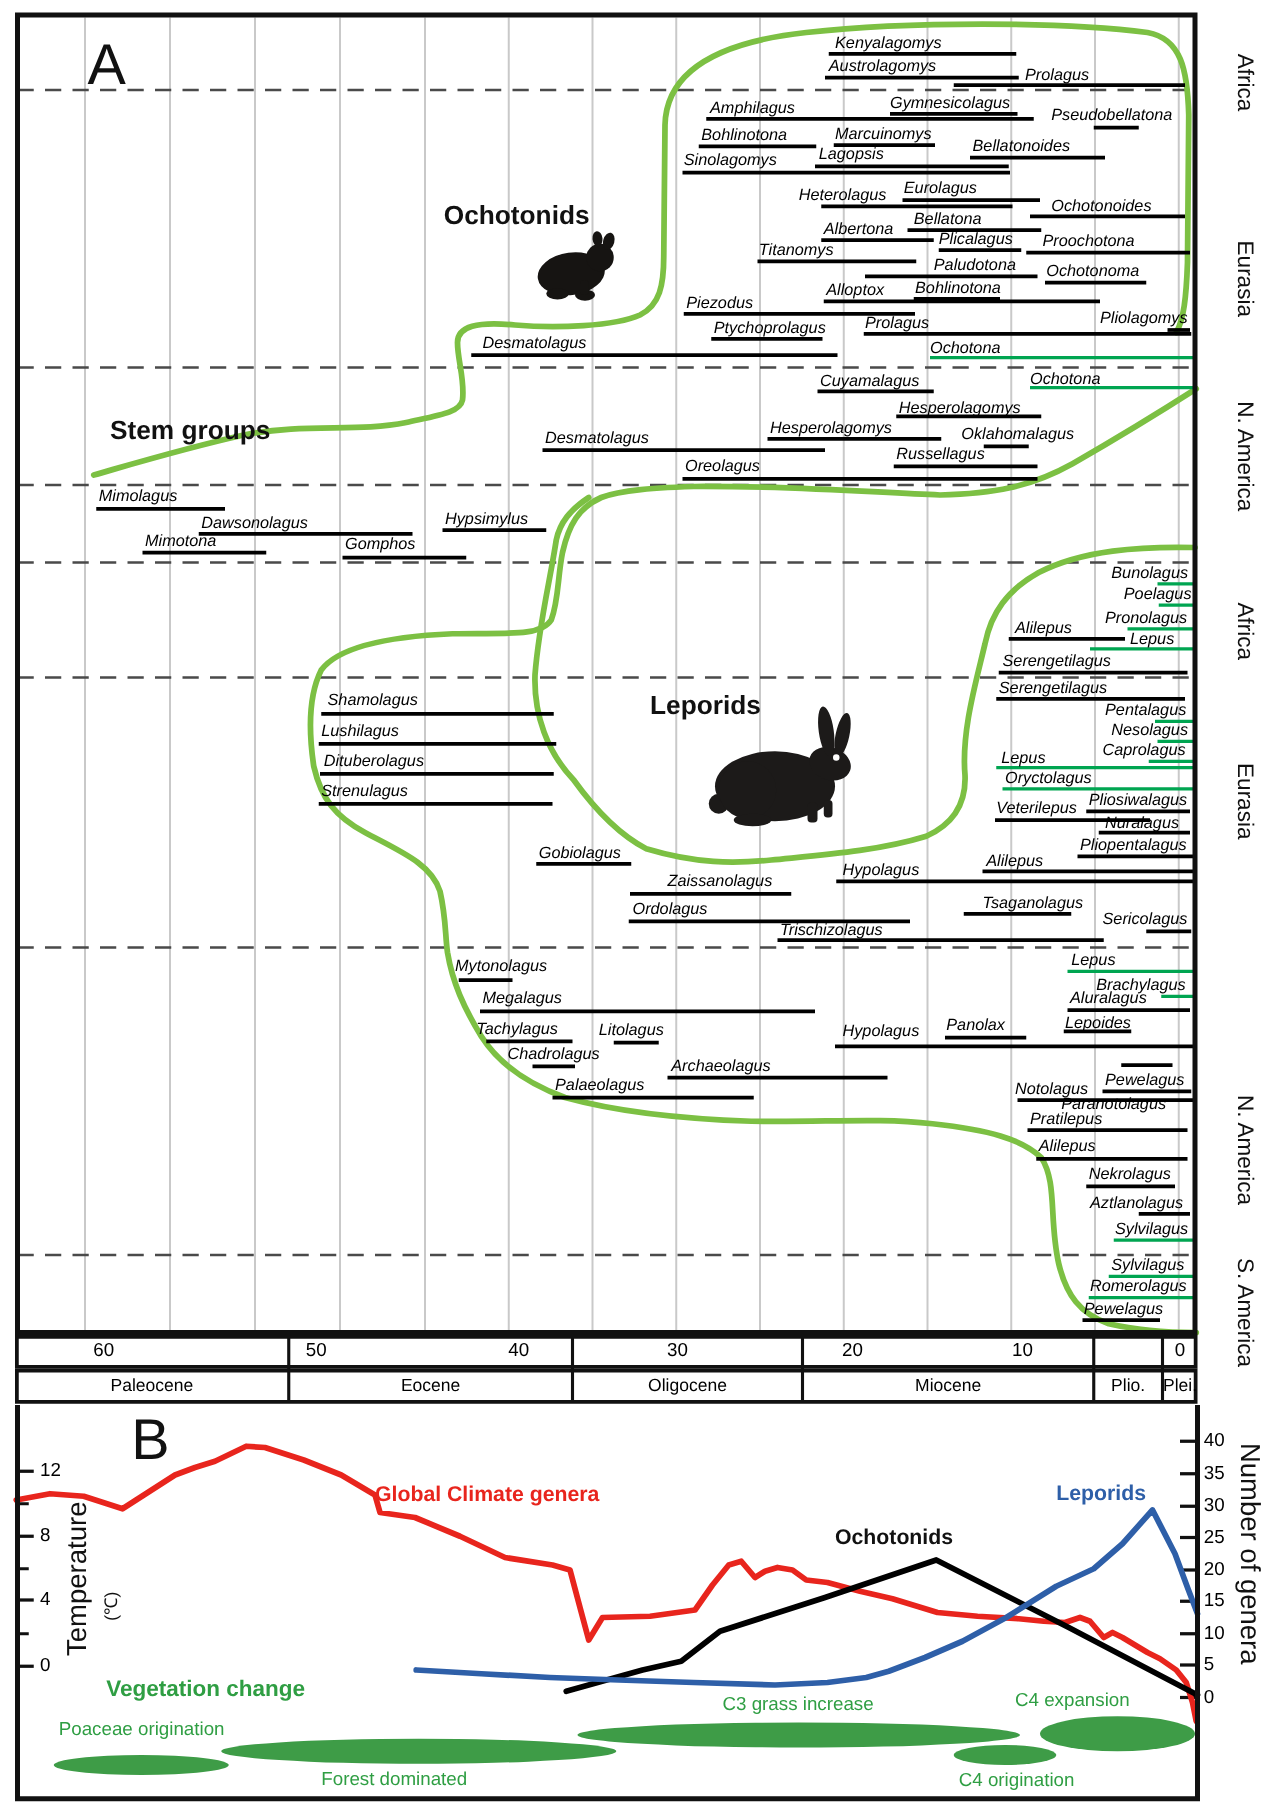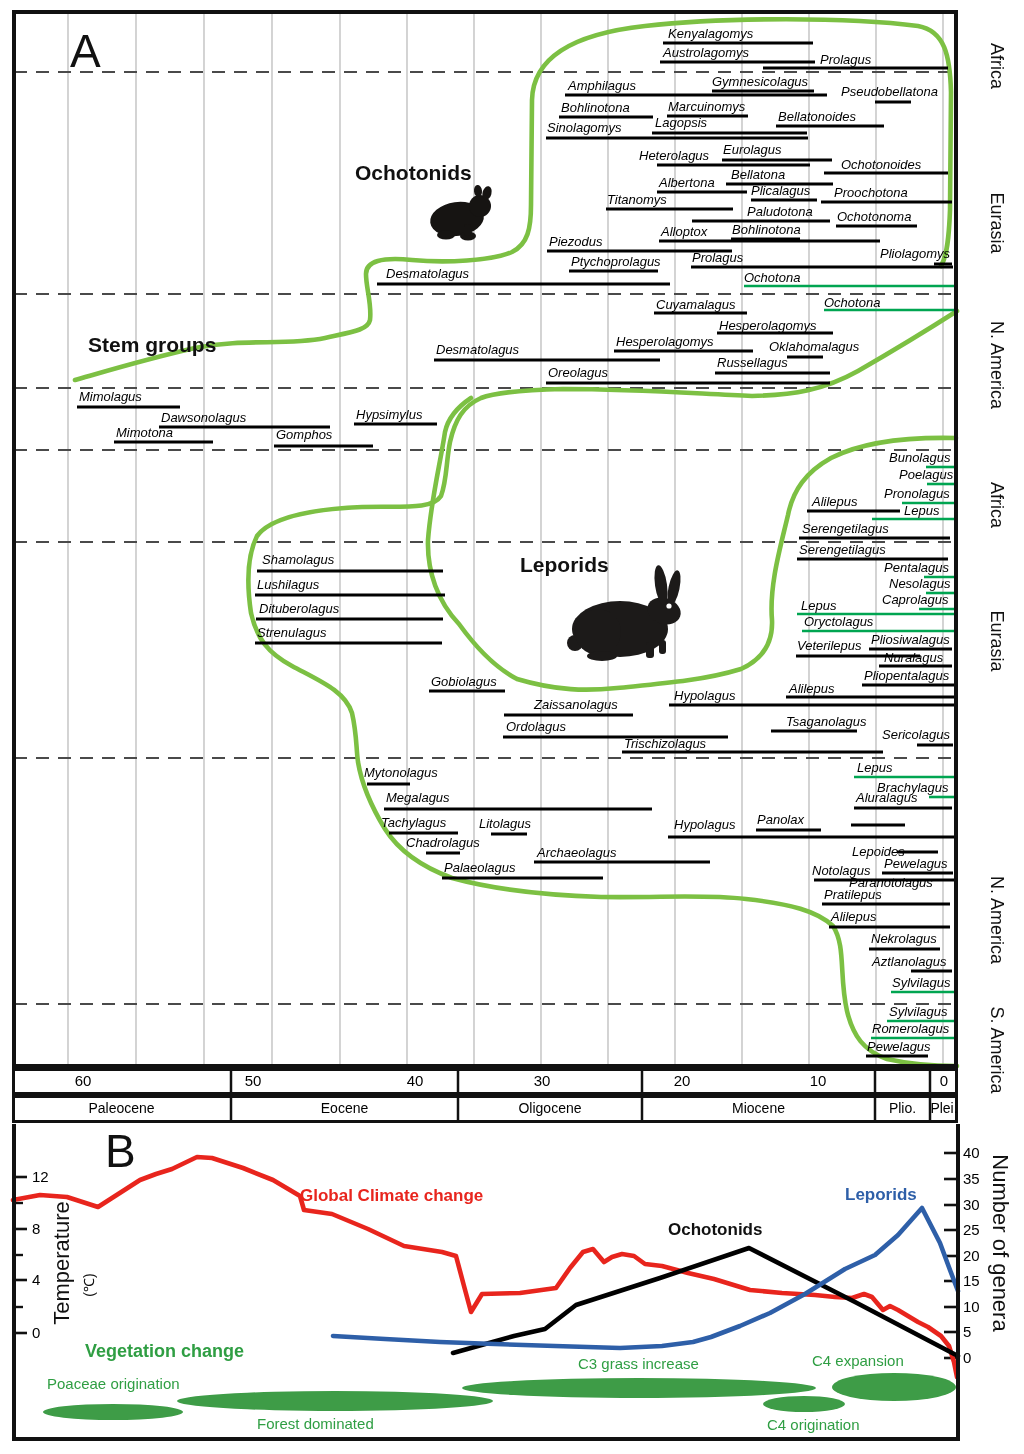--- a/index.html
+++ b/index.html
@@ -304,21 +304,21 @@
       <div class="lab taxon" style="left: 381px; top: 816px;">Tachylagus</div>
       <div class="lab taxon" style="left: 479px; top: 817px;">Litolagus</div>
       <div class="lab taxon" style="left: 406px; top: 836px;">Chadrolagus</div>
       <div class="lab taxon" style="left: 537px; top: 846px;">Archaeolagus</div>
       <div class="lab taxon" style="left: 444px; top: 861px;">Palaeolagus</div>
       <div class="lab taxon" style="left: 674px; top: 818px;">Hypolagus</div>
       <div class="lab taxon" style="left: 757px; top: 813px;">Panolax</div>
       <div class="lab taxon" style="left: 857px; top: 761px;">Lepus</div>
       <div class="lab taxon" style="left: 877px; top: 781px;">Brachylagus</div>
       <div class="lab taxon" style="left: 856px; top: 791px;">Aluralagus</div>
-      <div class="lab taxon" style="left: 852px; top: 811px; margin-top: 34px;">Lepoides</div>
+      <div class="lab taxon" style="left: 852px; top: 811px;">Lepoides</div>
       <div class="lab taxon" style="left: 849px; top: 876px;">Paranotolagus</div>
       <div class="lab taxon" style="left: 884px; top: 857px;">Pewelagus</div>
       <div class="lab taxon" style="left: 812px; top: 864px;">Notolagus</div>
       <div class="lab taxon" style="left: 824px; top: 888px;">Pratilepus</div>
       <div class="lab taxon" style="left: 831px; top: 910px;">Alilepus</div>
       <div class="lab taxon" style="left: 871px; top: 932px;">Nekrolagus</div>
       <div class="lab taxon" style="left: 872px; top: 955px;">Aztlanolagus</div>
       <div class="lab taxon" style="left: 892px; top: 976px;">Sylvilagus</div>
       <div class="lab taxon" style="left: 889px; top: 1005px;">Sylvilagus</div>
       <div class="lab taxon" style="left: 872px; top: 1022px;">Romerolagus</div>
@@ -352,21 +352,21 @@
       <div class="lab ticklab" style="left: 32px; top: 1324px;">0</div>
       <div class="lab ticklab" style="left: 963px; top: 1144px;">40</div>
       <div class="lab ticklab" style="left: 963px; top: 1170px;">35</div>
       <div class="lab ticklab" style="left: 963px; top: 1196px;">30</div>
       <div class="lab ticklab" style="left: 963px; top: 1221px;">25</div>
       <div class="lab ticklab" style="left: 963px; top: 1247px;">20</div>
       <div class="lab ticklab" style="left: 963px; top: 1272px;">15</div>
       <div class="lab ticklab" style="left: 963px; top: 1298px;">10</div>
       <div class="lab ticklab" style="left: 963px; top: 1323px;">5</div>
       <div class="lab ticklab" style="left: 963px; top: 1349px;">0</div>
-      <div class="lab " style="left: 300px; top: 1186px; color: rgb(232, 37, 29); font-weight: bold; font-size: 17px;">Global Climate change</div>
+      <div class="lab " style="left: 300px; top: 1186px; color: rgb(232, 37, 29); font-weight: bold; font-size: 17px;">Global Climate genera</div>
       <div class="lab " style="left: 668px; top: 1220px; color: rgb(17, 17, 17); font-weight: bold; font-size: 17px;">Ochotonids</div>
       <div class="lab " style="left: 845px; top: 1185px; color: rgb(46, 95, 168); font-weight: bold; font-size: 17px;">Leporids</div>
       <div class="lab vegt" style="left: 47px; top: 1375px;">Poaceae origination</div>
       <div class="lab vegt" style="left: 257px; top: 1415px;">Forest dominated</div>
       <div class="lab vegt" style="left: 534px; top: 1355px; margin-left: 44px;">C3 grass increase</div>
       <div class="lab vegt" style="left: 767px; top: 1416px;">C4 origination</div>
       <div class="lab vegt" style="left: 812px; top: 1352px;">C4 expansion</div>
     </div>
 </div>
 

